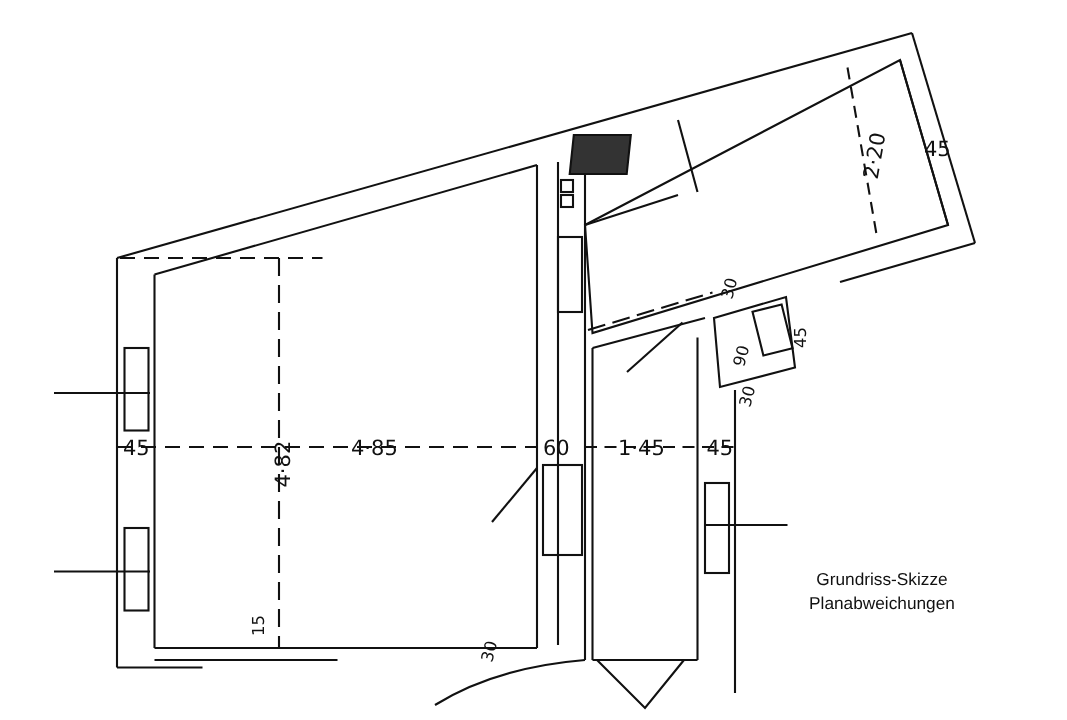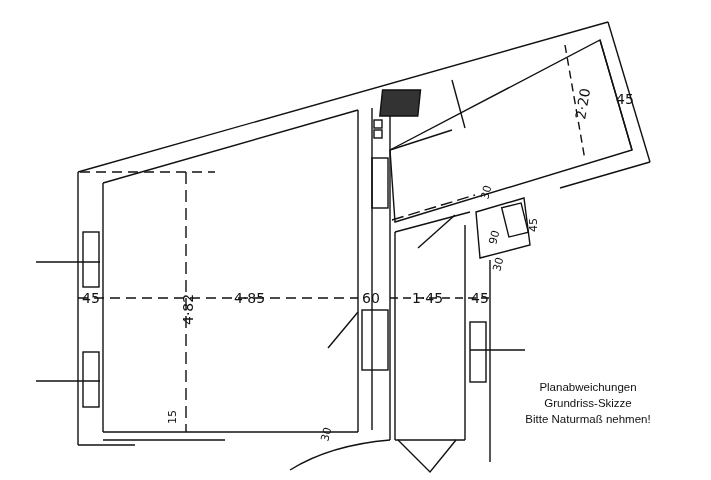--- a/index.html
+++ b/index.html
@@ -86,16 +86,15 @@
   <text class="dim" x="616" y="104">45</text>
   <text class="dim" x="0" y="0" transform="translate(537 232) rotate(-90)" style="font-size:11px">45</text>
   <text class="dim" x="0" y="0" transform="translate(488 200) rotate(-75)" style="font-size:11px">30</text>
   <text class="dim" x="0" y="0" transform="translate(496 245) rotate(-75)" style="font-size:11px">90</text>
   <text class="dim" x="0" y="0" transform="translate(500 272) rotate(-75)" style="font-size:11px">30</text>
   <text class="dim" x="0" y="0" transform="translate(176 424) rotate(-90)" style="font-size:11px">15</text>
   <text class="dim" x="0" y="0" transform="translate(328 442) rotate(-75)" style="font-size:11px">30</text>
 </svg>
 
 <div class="note">
+  <div>Grundriss-Skizze</div>
   <div>Planabweichungen</div>
-  <div>Grundriss-Skizze</div>
-  <div>Bitte Naturmaß nehmen!</div>
 </div>
 
 </body></html>

